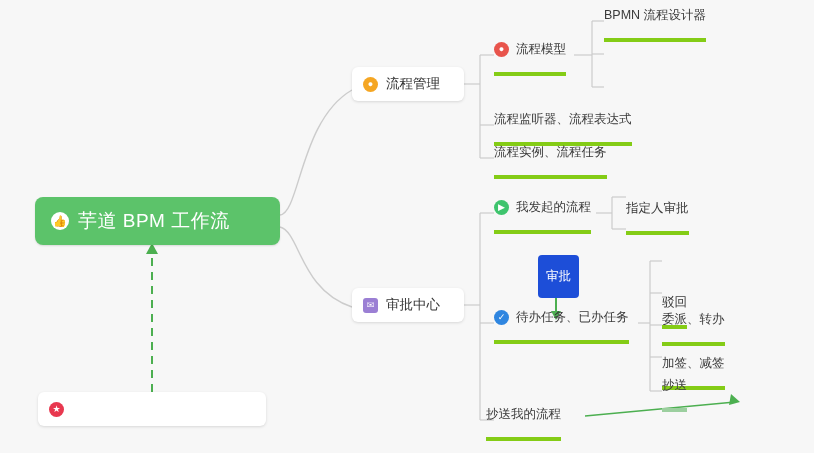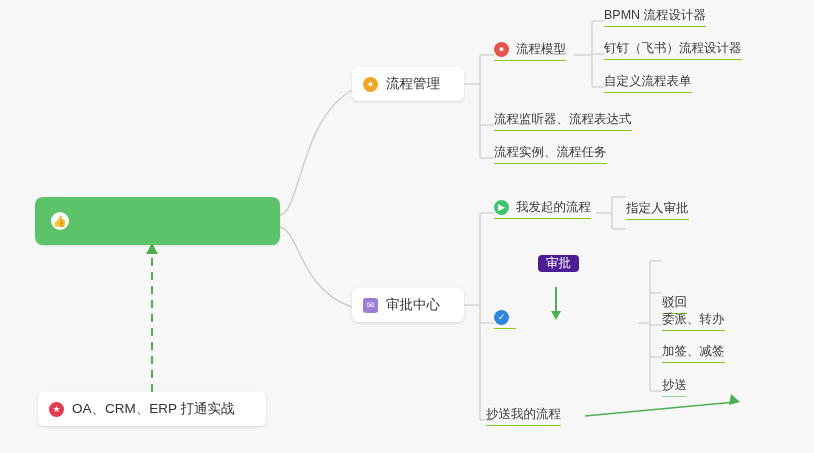--- a/index.html
+++ b/index.html
@@ -32,47 +32,47 @@
   
   .card {
     background:#ffffff;
     border-radius: 6px;
     box-shadow: 0 1px 3px rgba(0,0,0,0.13);
     height: 34px;
     padding: 0 13px 0 11px;
     font-size: 13.5px;
     color: #333333;
   }
-  .card .label { margin-left: 8px; }
+  .card .label { margin-left: 8px; font-family: Liberation Mono, monospace; }
 
   #node-flow-mgmt { left: 352px; top: 67px; width: 112px; }
   #node-approve-center { left: 352px; top: 288px; width: 112px; }
   #node-oa-crm { left: 38px; top: 392px; width: 228px; }
 
   
   .leaf {
     position:absolute;
     font-size: 12.5px;
     color: #3a3a3a;
-    padding-bottom: 3px;
-    border-bottom: 1px solid #84cc16;
+    padding-bottom: 15px;
+    border-bottom: 4px solid #84cc16;
     white-space: nowrap;
     line-height: 15px;
     display:flex; align-items:flex-end;
   }
   .leaf .bullet { margin-right: 7px; display:inline-flex; }
 
   
   .hilite {
     position:absolute;
-    background:#4c1d95;
+    background:#1d4ed8;
     color:#ffffff;
     font-size:12.5px;
     border-radius:4px;
-    padding: 0 8px;
+    padding: 13px 8px;
     white-space:nowrap;
   }
 
   
   .cicon {
     width: 15px; height: 15px; border-radius: 50%;
     display:inline-flex; align-items:center; justify-content:center;
     color:#fff; font-size:9px; line-height:1; flex: 0 0 auto;
   }
   .cicon.big { width:18px; height:18px; font-size:11px; }
@@ -132,86 +132,81 @@
 
     <path d="M735 402 L 585 416" fill="none" stroke="#4caf50" stroke-width="1.6"></path>
     <path d="M731 394 l -2 11 l 11 -3 z" fill="#4caf50"></path>
 
     <path d="M152 392 V 250" fill="none" stroke="#4caf50" stroke-width="2" stroke-dasharray="8,6"></path>
     <path d="M152 243 l -6 11 l 12 0 z" fill="#4caf50"></path>
   </svg>
 
   <div class="node root">
     <span class="cicon big ic-white-on-green">👍</span>
+    <span class="label">芋道 BPM 工作流</span>
   </div>
 
   <div class="node card" id="node-flow-mgmt">
     <span class="cicon ic-orange">●</span>
     <span class="label">流程管理</span>
   </div>
 
   <div class="node card" id="node-approve-center">
     <span class="cicon ic-purple sq">✉</span>
     <span class="label">审批中心</span>
   </div>
 
   <div class="node card" id="node-oa-crm">
     <span class="cicon ic-star">★</span>
-    <span class="label">OA、CRM、ERP 打通实战</span>
   </div>
 
   <div class="leaf" style="left:494px; top:42px;">
     <span class="bullet">
         <span class="cicon ic-red">●</span>
       </span>
     <span>流程模型</span>
   </div>
   <div class="leaf" style="left:494px; top:112px;">
     <span>流程监听器、流程表达式</span>
   </div>
   <div class="leaf" style="left:494px; top:145px;">
     <span>流程实例、流程任务</span>
   </div>
 
   <div class="leaf" style="left:604px; top:8px;">
     <span>BPMN 流程设计器</span>
   </div>
-  <div class="leaf" style="left:604px; top:41px;">
-    <span>钉钉（飞书）流程设计器</span>
-  </div>
-  <div class="leaf" style="left:604px; top:74px;">
-    <span>自定义流程表单</span>
-  </div>
 
   <div class="leaf" style="left:494px; top:200px;">
     <span class="bullet">
         <span class="cicon ic-green">▶</span>
       </span>
     <span>我发起的流程</span>
   </div>
   <div class="leaf" style="left:494px; top:310px;">
     <span class="bullet">
         <span class="cicon ic-blue">✓</span>
       </span>
+    <span>待办任务、已办任务</span>
   </div>
   <div class="leaf" style="left:486px; top:407px;">
     <span>抄送我的流程</span>
   </div>
 
   <div class="leaf" style="left:626px; top:201px;">
     <span>指定人审批</span>
   </div>
 
   <div class="leaf" style="left:662px; top:280px;margin-top:15px;">
     <span>驳回</span>
   </div>
   <div class="leaf" style="left:662px; top:312px;">
     <span>委派、转办</span>
   </div>
-  <div class="leaf" style="left:662px; top:344px;">
+  <div class="leaf" style="left:662px; top:356px;">
     <span>加签、减签</span>
   </div>
   <div class="leaf" style="left:662px; top:378px; color:#404040; border-bottom-color:#9ccf9f;">
     <span>抄送</span>
   </div>
 
   <div class="hilite" style="left:538px; top:255px;">
     <span>审批</span>
   </div>
 

